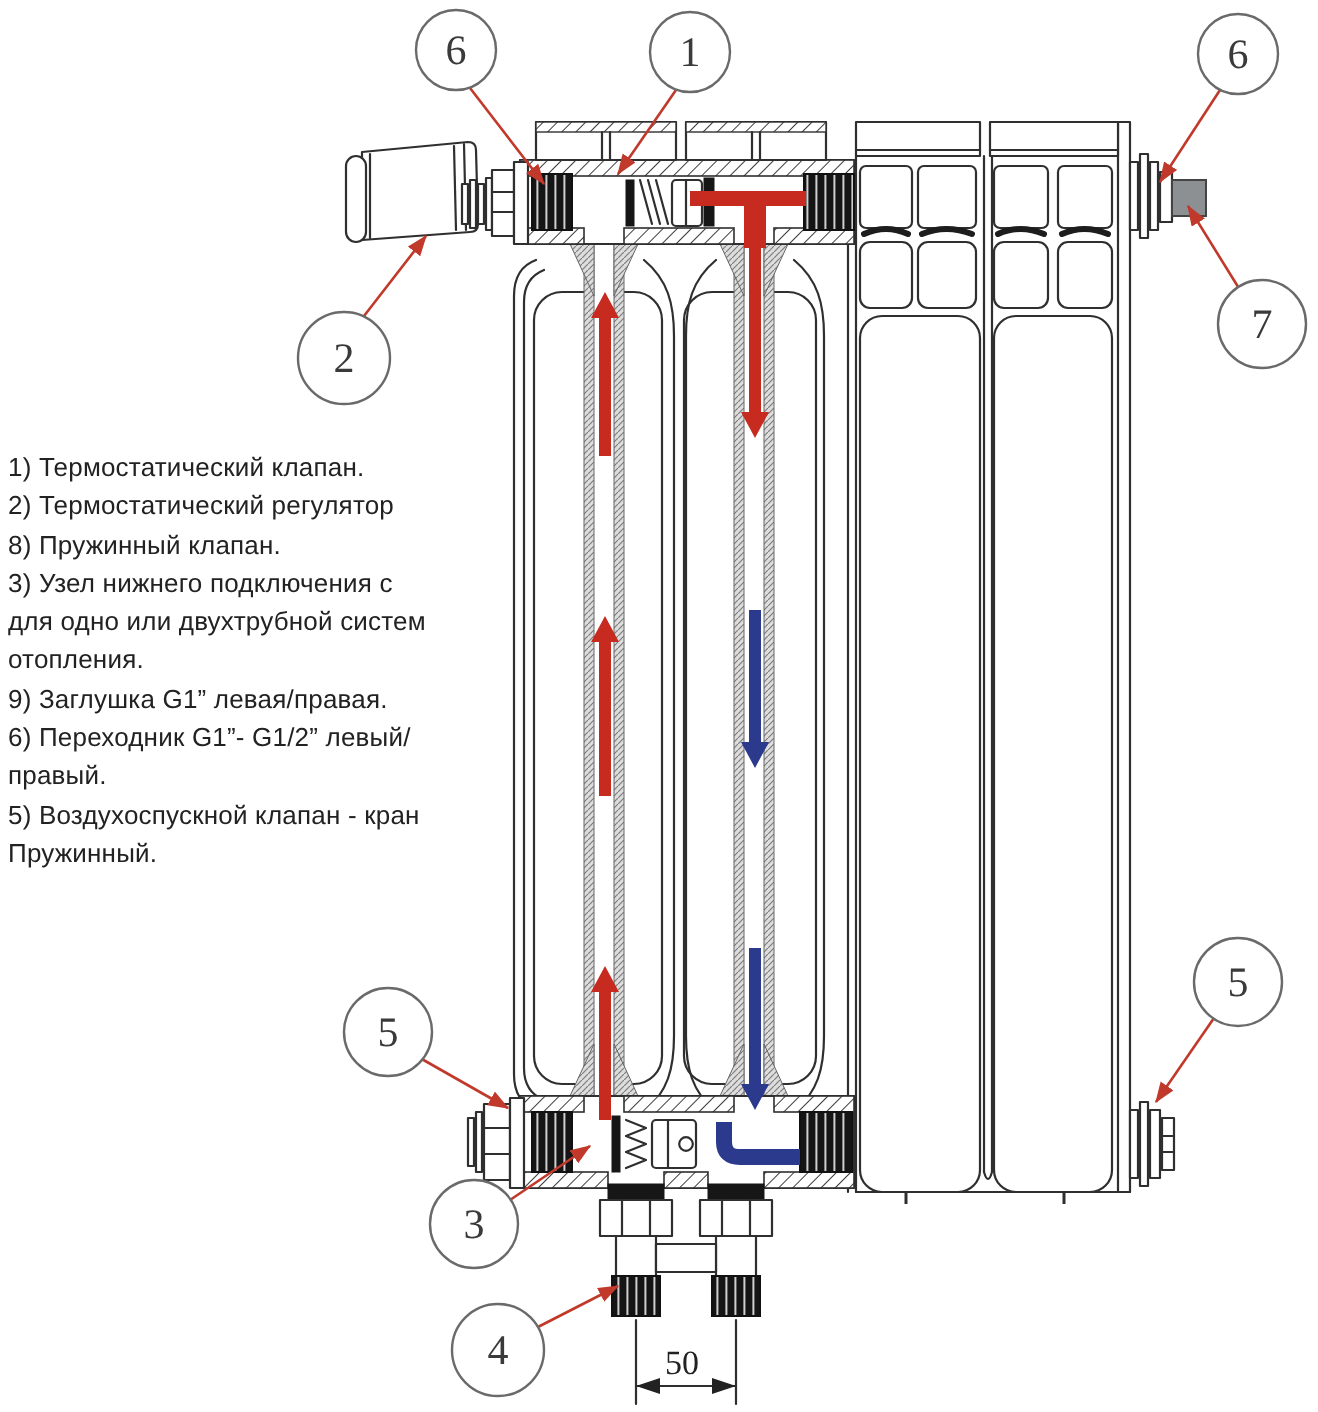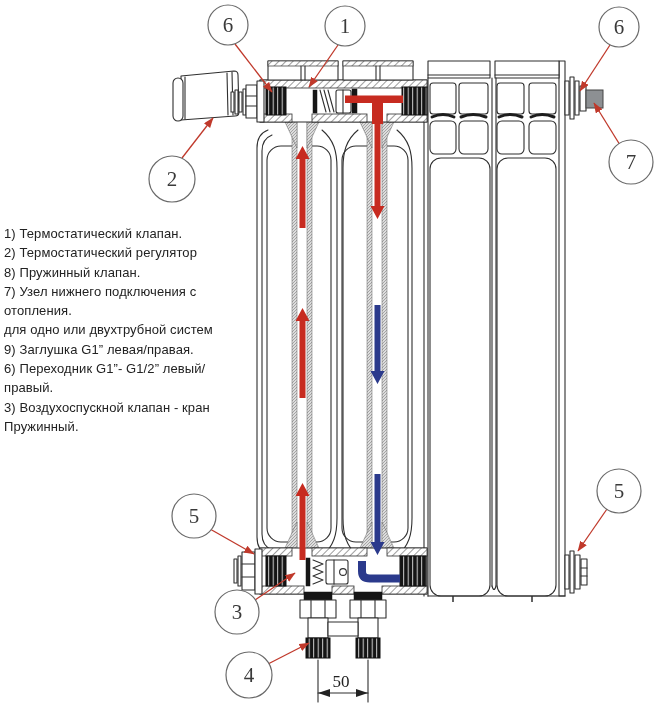--- a/index.html
+++ b/index.html
@@ -33,27 +33,27 @@
 </style>
 </head>
 <body>
 
 <div class="stage">
 
   <div class="legend">
     <div>1) Термостатический клапан.</div>
     <div>2) Термостатический регулятор</div>
     <div>8) Пружинный клапан.</div>
-    <div>7) Узел нижнего подключения с</div>
+    <div>3) Узел нижнего подключения с</div>
+    <div>для одно или двухтрубной систем</div>
     <div>отопления.</div>
-    <div>для одно или двухтрубной систем</div>
     <div>9) Заглушка G1” левая/правая.</div>
     <div>6) Переходник G1”- G1/2” левый/</div>
     <div>правый.</div>
-    <div>3) Воздухоспускной клапан - кран</div>
+    <div>5) Воздухоспускной клапан - кран</div>
     <div>Пружинный.</div>
   </div>
 
   <svg width="659" height="706" viewBox="0 0 659 706">
     <defs>
       <pattern id="hatch" width="5" height="5" patternUnits="userSpaceOnUse" patternTransform="rotate(45)">
         <rect width="5" height="5" fill="#fff"></rect>
         <line x1="0" y1="0" x2="0" y2="5" stroke="#3c3c3c" stroke-width="1"></line>
       </pattern>
       <pattern id="wallTex" width="3" height="3" patternUnits="userSpaceOnUse">

